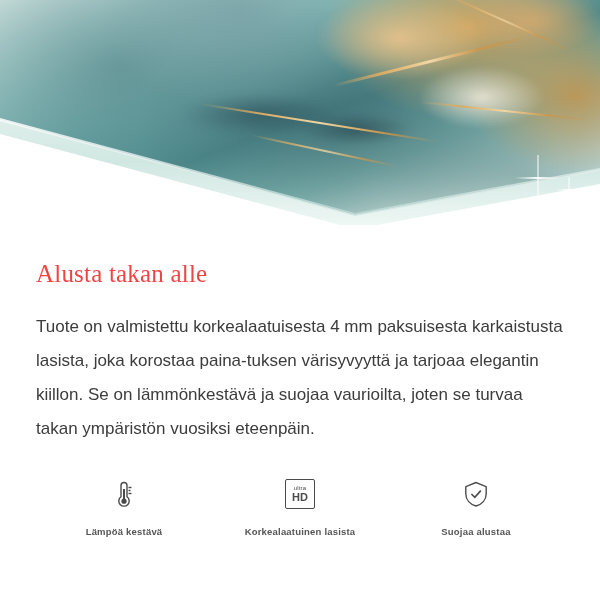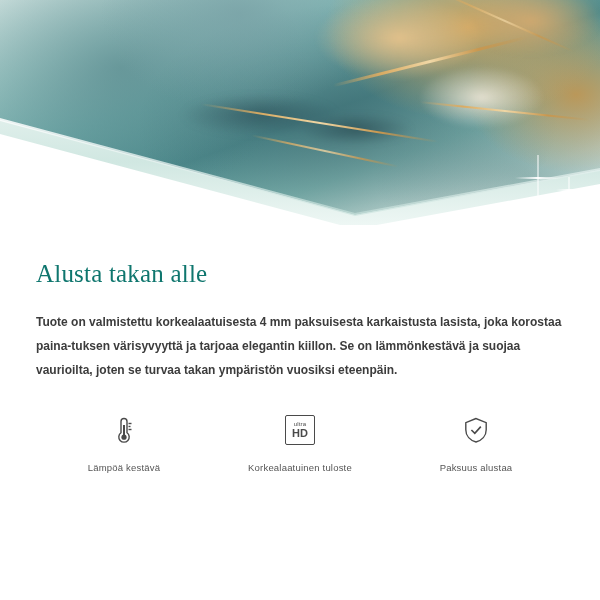--- a/index.html
+++ b/index.html
@@ -114,34 +114,33 @@
   .sp2::before { width: 26px; }
   .sp2::after { height: 26px; }
 
   
   .content {
     padding: 18px 36px 0 36px;
   }
   h1.headline {
     font-family: "Liberation Serif", serif;
     font-weight: 400;
-    color: #0f766e;
+    color: #ef4444;
     font-size: 25px;
     line-height: 1.33;
     margin: 14px 0 0 0;
     letter-spacing: 0.2px;
   }
   h1.headline .line2 { display: block; }
   p.body-copy {
     color: #3c3c3c;
-    font-size: 12px;
+    font-size: 17px;
     line-height: 2.0;
     margin: 20px 0 0 0;
     max-width: 540px;
-    font-weight: bold;
   }
 
   
   .features {
     margin-top: 26px;
     display: grid;
     grid-template-columns: repeat(3, 1fr);
     row-gap: 14px;
   }
   .feature {
@@ -157,20 +156,21 @@
     display: flex;
     align-items: center;
     justify-content: center;
     color: #4a4a4a;
   }
   .feature .cap {
     font-size: 9.5px;
     color: #555555;
     letter-spacing: 0.2px;
     text-align: center;
+    font-weight: bold;
   }
   .ultrahd-box {
     width: 30px; height: 30px;
     border: 1.6px solid #4a4a4a;
     border-radius: 2px;
     display: flex;
     flex-direction: column;
     align-items: center;
     justify-content: center;
     line-height: 1;
@@ -222,31 +222,31 @@
         <span class="cap">Lämpöä kestävä</span>
       </div>
 
       <div class="feature">
         <span class="glyph">
           <span class="ultrahd-box">
             <span class="t1">ultra</span>
             <span class="t2">HD</span>
           </span>
         </span>
-        <span class="cap">Korkealaatuinen tuloste</span>
+        <span class="cap">Korkealaatuinen lasista</span>
       </div>
 
       <div class="feature">
         <span class="glyph">
           <svg width="34" height="34" viewBox="0 0 34 34" fill="none" stroke="#4a4a4a" stroke-width="1.4">
             <path d="M17 5.5 6.8 9.6v7.2c0 6.1 4.3 10.6 10.2 12.2 5.9-1.6 10.2-6.1 10.2-12.2V9.6L17 5.5z"></path>
             <polyline points="12.4,17 15.8,20.4 21.8,13.6" stroke-width="1.6"></polyline>
           </svg>
         </span>
-        <span class="cap">Paksuus alustaa</span>
+        <span class="cap">Suojaa alustaa</span>
       </div>
 
 
 
 
     </div>
   </div>
 </div>
 
 </body></html>

